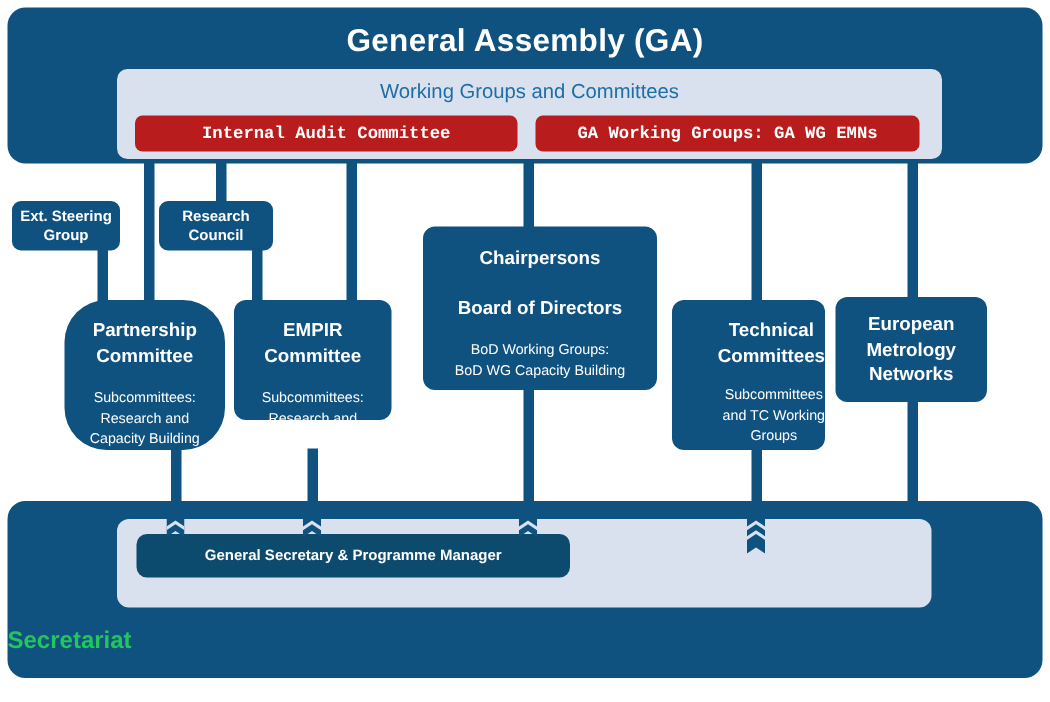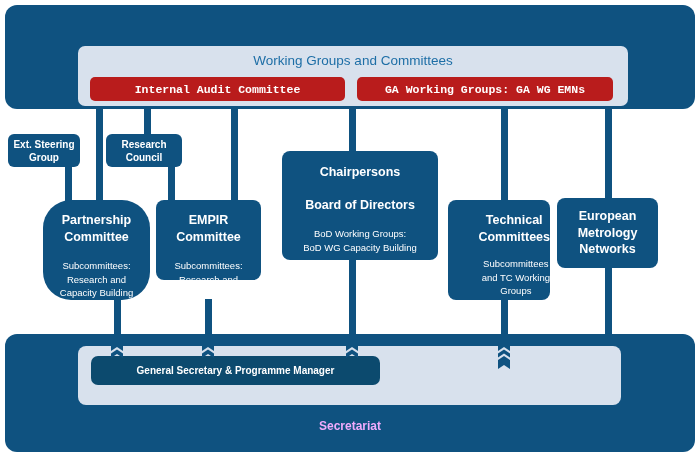--- a/index.html
+++ b/index.html
@@ -54,22 +54,22 @@
   #emn{left:557px;top:198px;width:101px;height:70px;justify-content:center;}
   #sec-panel{left:73px;top:12px;width:543px;height:59px;border-radius:8px;}
   .mgr-box{
     position:absolute;background:#0c4a6e;border-radius:7px;color:#fff;
     display:flex;align-items:center;justify-content:center;text-align:center;
     font-size:10px;font-weight:600;
   }
   #gs-box{left:13px;top:10px;width:289px;height:29px;}
   #ms-box{left:339px;top:24px;width:191px;height:27px;}
   .secretariat-title{
-    position:absolute;left:0;right:0;top:85px;text-align:center;
-    color:#f0abfc;font-size:12px;font-weight:600;
+    position:absolute;left:0;right:0;top:85px;text-align:left;
+    color:#22c55e;font-size:16px;font-weight:600;
   }
   .marker{position:absolute;line-height:0;}
 </style>
 </head>
 <body>
 
 <div id="stage">
 
   <div class="vline" style="left:96px;top:108px;height:93px;"></div>
   <div class="vline" style="left:144px;top:108px;height:28px;"></div>
@@ -79,20 +79,21 @@
   <div class="vline" style="left:605px;top:108px;height:91px;"></div>
   <div class="vline" style="left:65px;top:165px;height:36px;"></div>
   <div class="vline" style="left:168px;top:165px;height:37px;"></div>
   <div class="vline" style="left:114px;top:299px;height:48px;"></div>
   <div class="vline" style="left:205px;top:299px;height:48px;"></div>
   <div class="vline" style="left:349px;top:259px;height:88px;"></div>
   <div class="vline" style="left:501px;top:299px;height:48px;"></div>
   <div class="vline" style="left:605px;top:267px;height:71px;"></div>
 
   <div class="banner" id="ga-banner">
+    <div class="ga-title">General Assembly (GA)</div>
     <div class="light-panel" id="wg-panel">
       <div class="panel-title">Working Groups and Committees</div>
       <div class="pill" id="iac-box">
         <span>Internal Audit Committee</span>
       </div>
       <div class="pill" id="gawg-box">
         <span>GA Working Groups: GA WG EMNs</span>
       </div>
     </div>
   </div>

